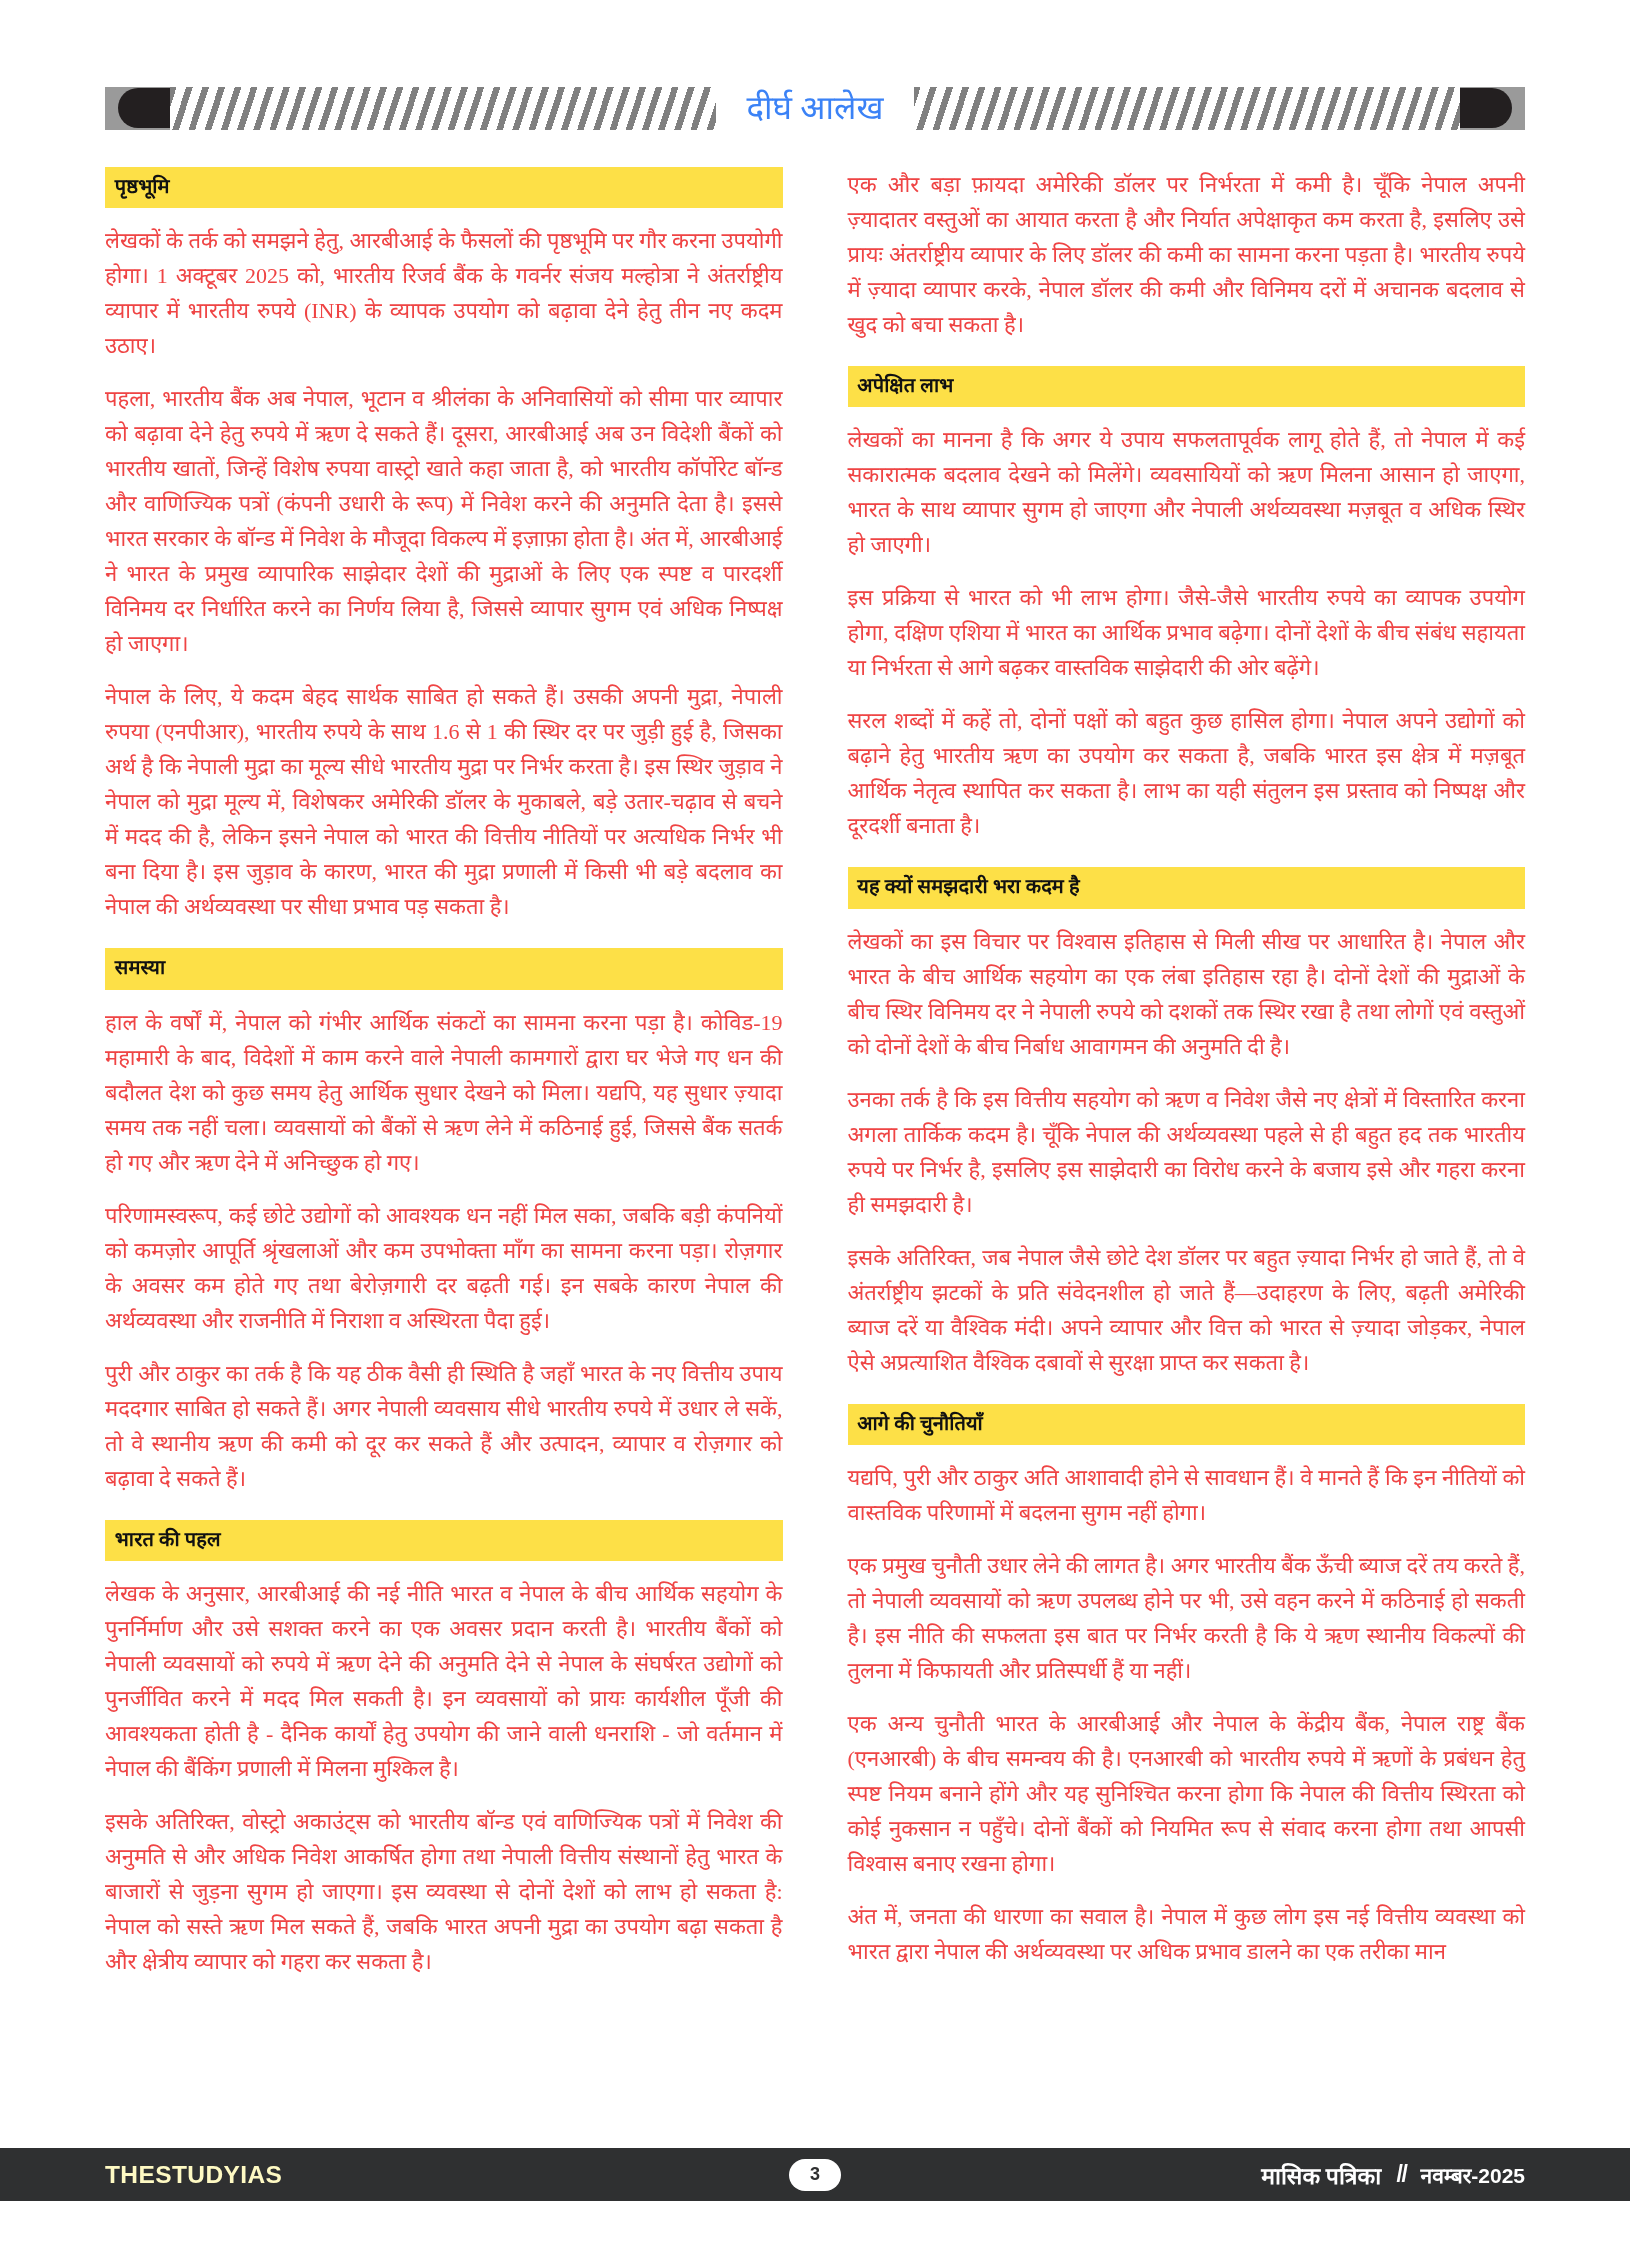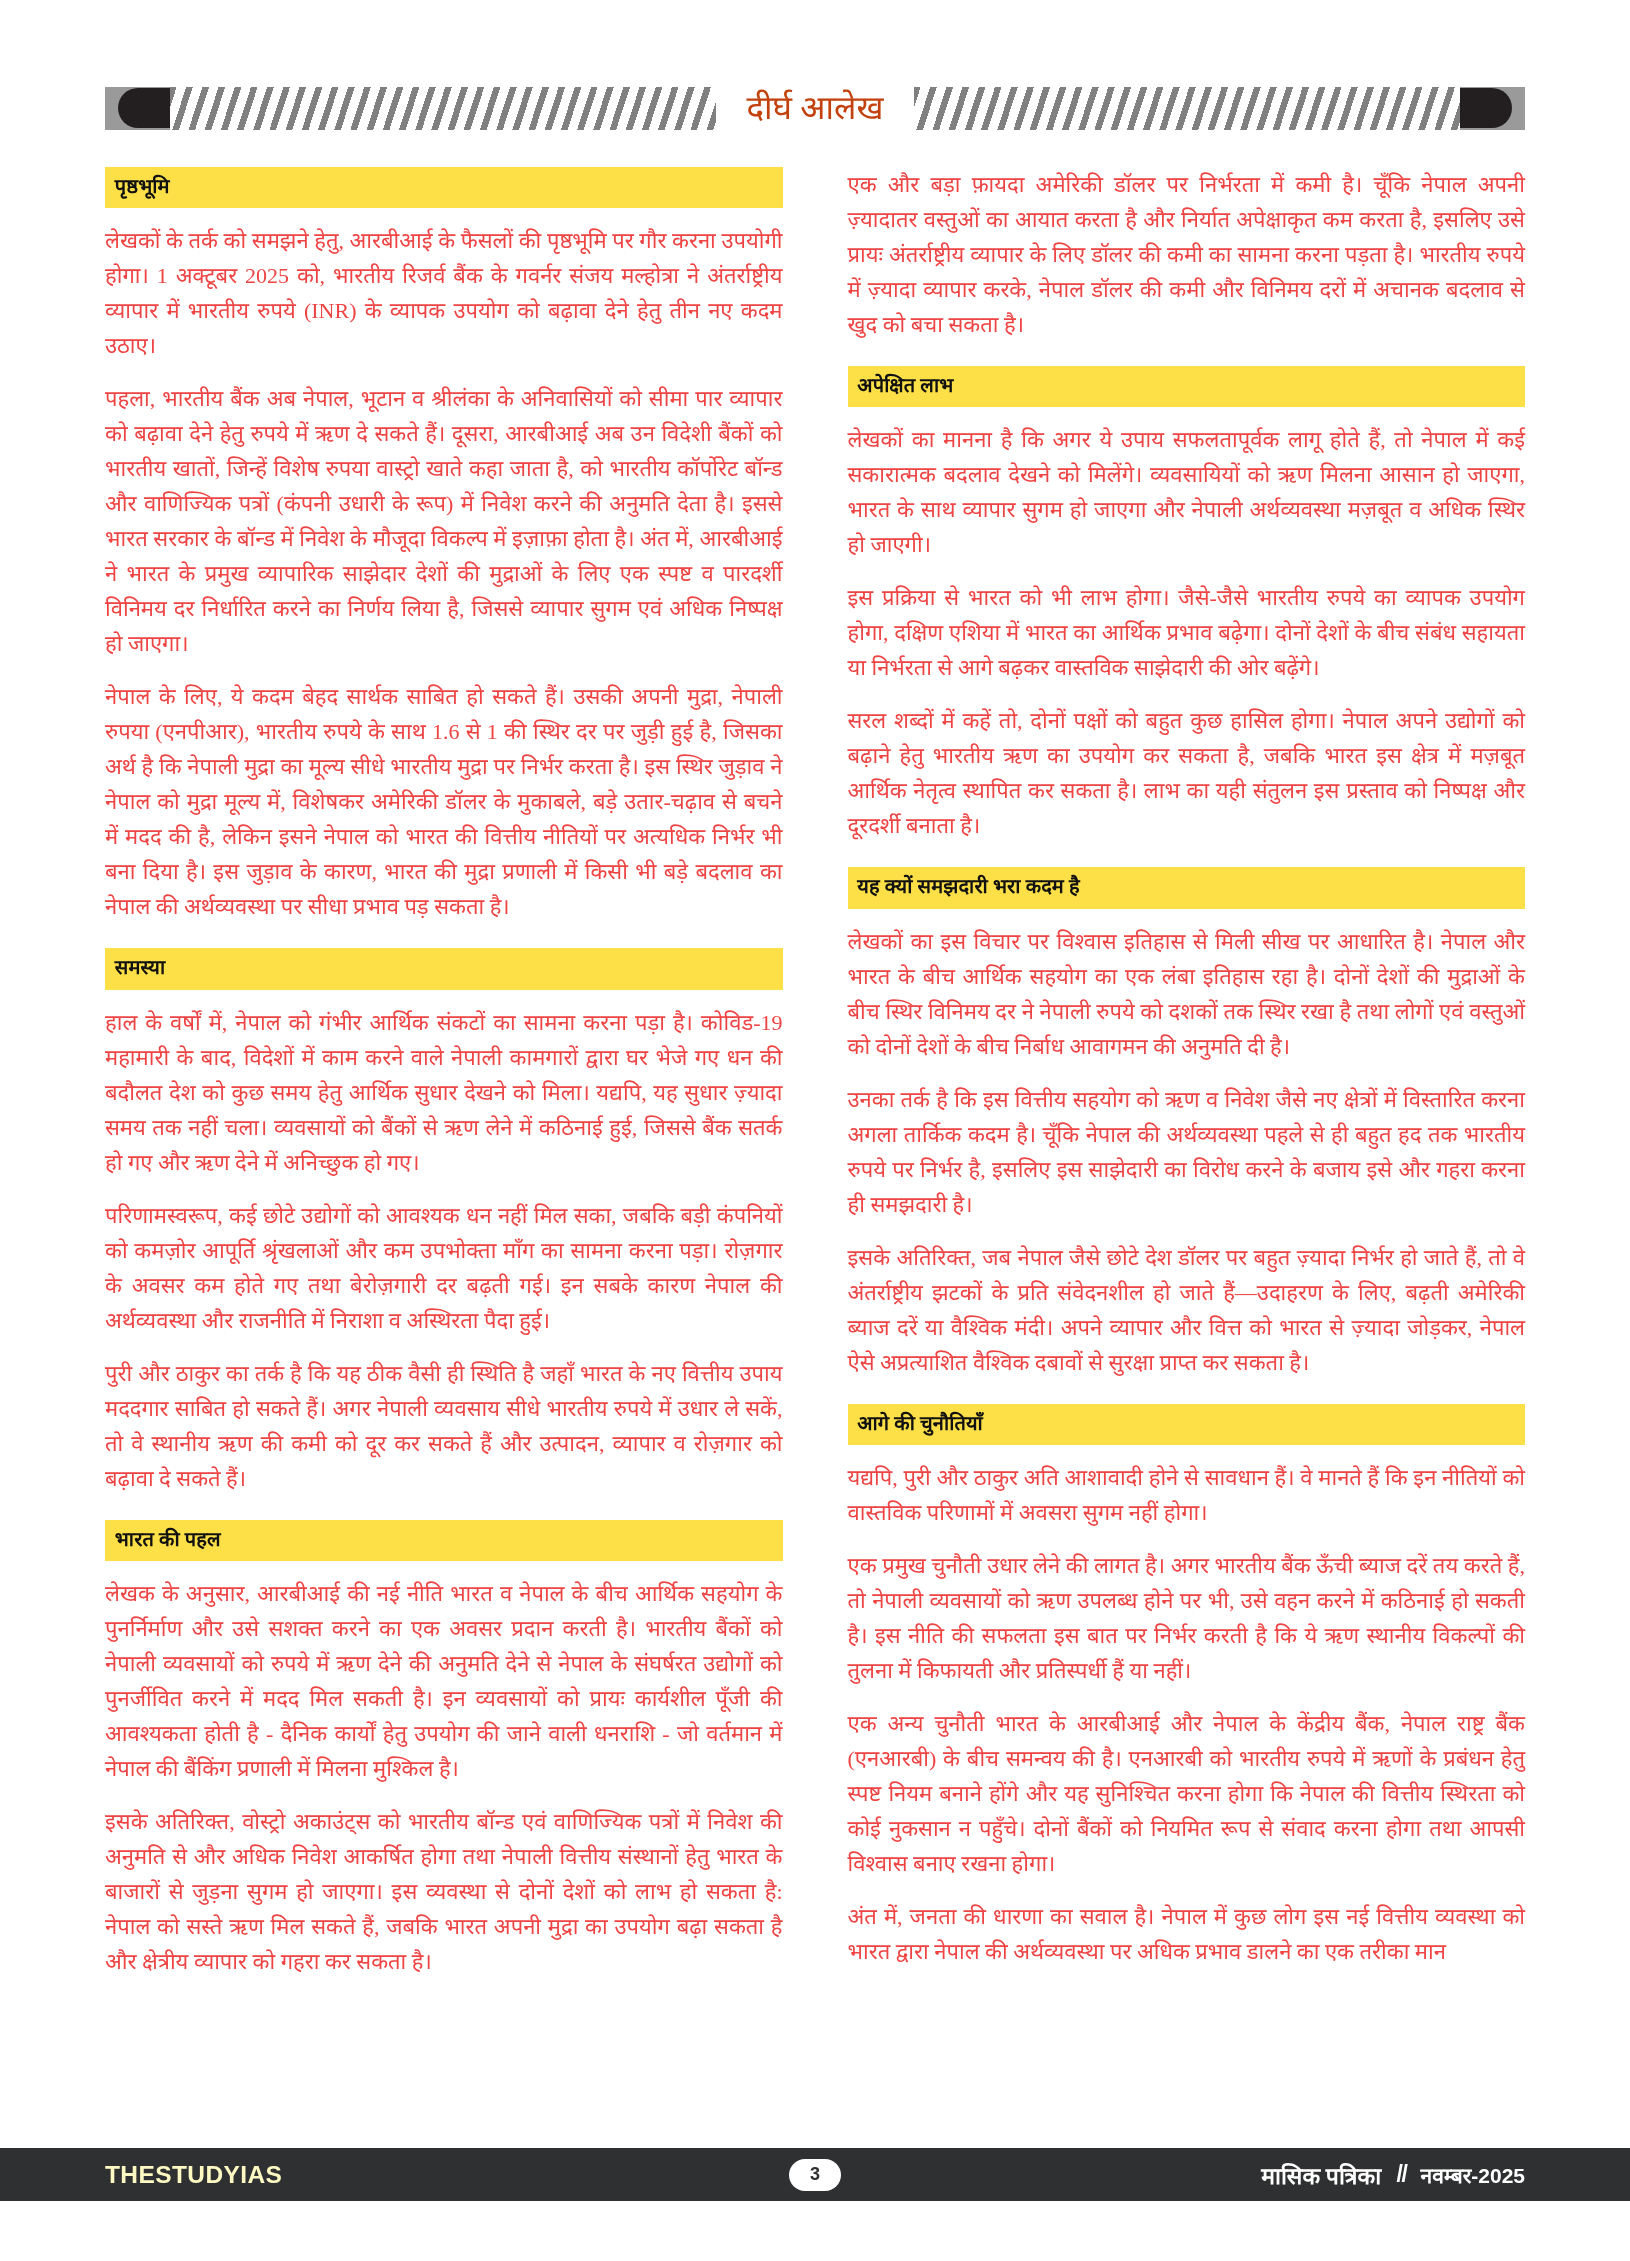--- a/index.html
+++ b/index.html
@@ -64,21 +64,21 @@
         #808080 0px,
         #808080 6.3px,
         #ffffff 6.3px,
         #ffffff 15.4px);
   }
   .mast-title{
     flex:0 0 auto;
     padding:0 31px;
     font-size:33px;
     line-height:1;
-    color:#c2410c;
+    color:#3b82f6;
     white-space:nowrap;
     font-family:"Liberation Serif","DejaVu Serif",serif;
   }
 
   
   .cols{
     position:absolute;
     left:105px;right:105px;
     top:167px;
     bottom:182px;
@@ -217,21 +217,21 @@
       <p class="body">लेखकों का मानना है कि अगर ये उपाय सफलतापूर्वक लागू होते हैं, तो नेपाल में कई सकारात्मक बदलाव देखने को मिलेंगे। व्यवसायियों को ऋण मिलना आसान हो जाएगा, भारत के साथ व्यापार सुगम हो जाएगा और नेपाली अर्थव्यवस्था मज़बूत व अधिक स्थिर हो जाएगी।</p>
       <p class="body">इस प्रक्रिया से भारत को भी लाभ होगा। जैसे-जैसे भारतीय रुपये का व्यापक उपयोग होगा, दक्षिण एशिया में भारत का आर्थिक प्रभाव बढ़ेगा। दोनों देशों के बीच संबंध सहायता या निर्भरता से आगे बढ़कर वास्तविक साझेदारी की ओर बढ़ेंगे।</p>
       <p class="body">सरल शब्दों में कहें तो, दोनों पक्षों को बहुत कुछ हासिल होगा। नेपाल अपने उद्योगों को बढ़ाने हेतु भारतीय ऋण का उपयोग कर सकता है, जबकि भारत इस क्षेत्र में मज़बूत आर्थिक नेतृत्व स्थापित कर सकता है। लाभ का यही संतुलन इस प्रस्ताव को निष्पक्ष और दूरदर्शी बनाता है।</p>
 
       <div class="sec-head spaced">यह क्यों समझदारी भरा कदम है</div>
       <p class="body">लेखकों का इस विचार पर विश्वास इतिहास से मिली सीख पर आधारित है। नेपाल और भारत के बीच आर्थिक सहयोग का एक लंबा इतिहास रहा है। दोनों देशों की मुद्राओं के बीच स्थिर विनिमय दर ने नेपाली रुपये को दशकों तक स्थिर रखा है तथा लोगों एवं वस्तुओं को दोनों देशों के बीच निर्बाध आवागमन की अनुमति दी है।</p>
       <p class="body">उनका तर्क है कि इस वित्तीय सहयोग को ऋण व निवेश जैसे नए क्षेत्रों में विस्तारित करना अगला तार्किक कदम है। चूँकि नेपाल की अर्थव्यवस्था पहले से ही बहुत हद तक भारतीय रुपये पर निर्भर है, इसलिए इस साझेदारी का विरोध करने के बजाय इसे और गहरा करना ही समझदारी है।</p>
       <p class="body">इसके अतिरिक्त, जब नेपाल जैसे छोटे देश डॉलर पर बहुत ज़्यादा निर्भर हो जाते हैं, तो वे अंतर्राष्ट्रीय झटकों के प्रति संवेदनशील हो जाते हैं—उदाहरण के लिए, बढ़ती अमेरिकी ब्याज दरें या वैश्विक मंदी। अपने व्यापार और वित्त को भारत से ज़्यादा जोड़कर, नेपाल ऐसे अप्रत्याशित वैश्विक दबावों से सुरक्षा प्राप्त कर सकता है।</p>
 
       <div class="sec-head spaced">आगे की चुनौतियाँ</div>
-      <p class="body">यद्यपि, पुरी और ठाकुर अति आशावादी होने से सावधान हैं। वे मानते हैं कि इन नीतियों को वास्तविक परिणामों में अवसरा सुगम नहीं होगा।</p>
+      <p class="body">यद्यपि, पुरी और ठाकुर अति आशावादी होने से सावधान हैं। वे मानते हैं कि इन नीतियों को वास्तविक परिणामों में बदलना सुगम नहीं होगा।</p>
       <p class="body">एक प्रमुख चुनौती उधार लेने की लागत है। अगर भारतीय बैंक ऊँची ब्याज दरें तय करते हैं, तो नेपाली व्यवसायों को ऋण उपलब्ध होने पर भी, उसे वहन करने में कठिनाई हो सकती है। इस नीति की सफलता इस बात पर निर्भर करती है कि ये ऋण स्थानीय विकल्पों की तुलना में किफायती और प्रतिस्पर्धी हैं या नहीं।</p>
       <p class="body">एक अन्य चुनौती भारत के आरबीआई और नेपाल के केंद्रीय बैंक, नेपाल राष्ट्र बैंक (एनआरबी) के बीच समन्वय की है। एनआरबी को भारतीय रुपये में ऋणों के प्रबंधन हेतु स्पष्ट नियम बनाने होंगे और यह सुनिश्चित करना होगा कि नेपाल की वित्तीय स्थिरता को कोई नुकसान न पहुँचे। दोनों बैंकों को नियमित रूप से संवाद करना होगा तथा आपसी विश्वास बनाए रखना होगा।</p>
       <p class="body">अंत में, जनता की धारणा का सवाल है। नेपाल में कुछ लोग इस नई वित्तीय व्यवस्था को भारत द्वारा नेपाल की अर्थव्यवस्था पर अधिक प्रभाव डालने का एक तरीका मान</p>
 
     </div>
 
   </div>
 
   <div class="footer">
     <div class="brand">THESTUDYIAS</div>

